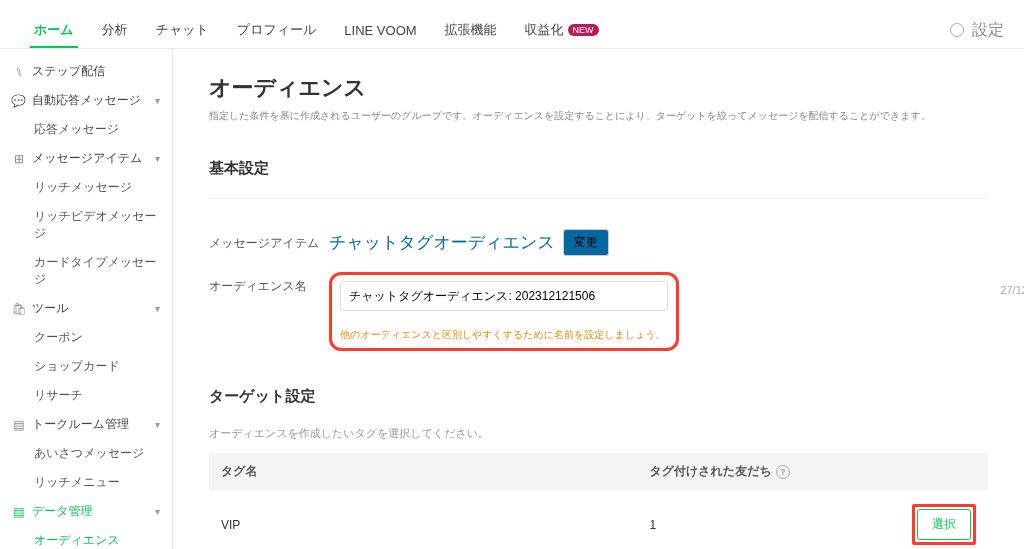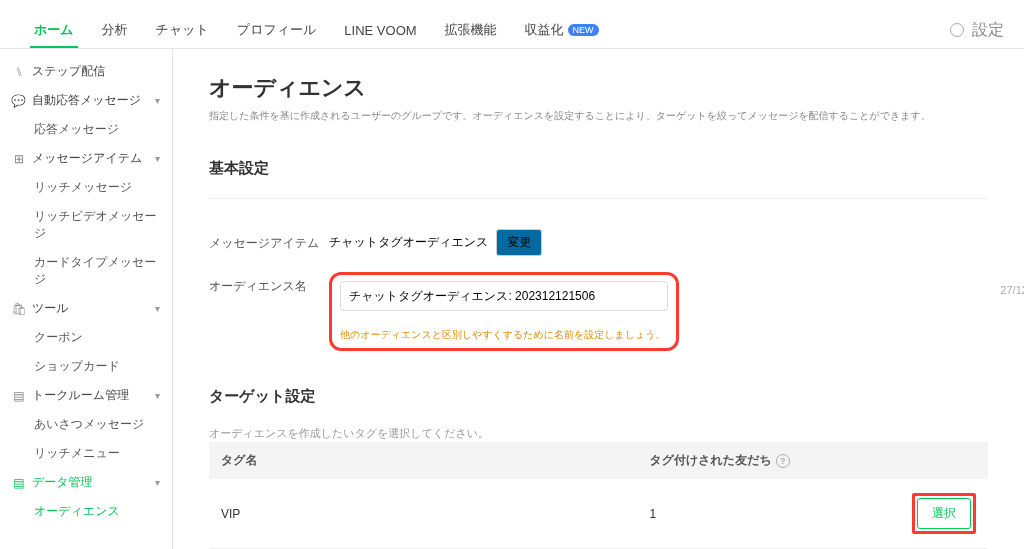--- a/index.html
+++ b/index.html
@@ -1,47 +1,47 @@
 <!DOCTYPE html>
 <html><head>
 <meta charset="utf-8">
 <style>
 html,body{margin:0;padding:0;font-family:"Hiragino Sans","Yu Gothic",Meiryo,sans-serif;font-size:13px;color:#333;background:#fff;height:100%}
 .top-bar{height:12px;background:#fff;position:relative}
 .nav-bar{display:flex;align-items:center;padding:0 20px;height:36px;border-bottom:1px solid #e6e6e6;position:relative}
 .nav-item{padding:0 14px;height:36px;display:flex;align-items:center;font-size:13px;color:#444;cursor:pointer;position:relative}
 .nav-item.active{color:#06c755;font-weight:bold}
 .nav-item.active::after{content:"";position:absolute;left:10px;right:10px;bottom:0;height:2px;background:#06c755}
-.new-badge{background:#3b82f6;color:#fff;font-size:9px;padding:1px 5px;border-radius:8px;margin-left:4px}
+.new-badge{background:#be185d;color:#fff;font-size:9px;padding:1px 5px;border-radius:8px;margin-left:4px}
 .settings-link{margin-left:auto;display:flex;align-items:center;color:#888;font-size:16px;gap:8px;cursor:pointer}
 .gear{width:12px;height:12px;border:1.5px solid #aaa;border-radius:50%;position:relative;display:inline-block}
 .layout{display:flex;height:calc(100vh - 48px)}
 .sidebar{width:172px;border-right:1px solid #e6e6e6;padding-top:8px;overflow:auto;font-size:12px}
 .side-row{display:flex;align-items:center;padding:6px 12px;color:#444;cursor:pointer;gap:6px}
 .side-row.sub{padding-left:34px;color:#555}
 .side-row.section{font-weight:500}
 .side-row.active{color:#06c755}
 .side-row.active-section{color:#06c755}
 .side-icon{width:14px;height:14px;flex:0 0 14px;display:flex;align-items:center;justify-content:center;color:#888}
 .side-icon.active{color:#06c755}
 .side-caret{margin-left:auto;font-size:10px;color:#999}
 .main{flex:1;padding:24px 36px;overflow:auto}
 h1{font-size:22px;font-weight:600;margin:0 0 6px}
 .page-desc{color:#888;font-size:10px;margin-bottom:36px}
 h2{font-size:15px;font-weight:600;margin:0 0 14px;padding-bottom:6px}
 .form-row{display:flex;align-items:flex-start;padding:8px 0}
 .form-label{width:120px;padding-top:6px;color:#555;font-size:12px}
 .form-value{display:flex;align-items:center;gap:8px;flex:1}
-.static-text{font-size:12px;color:#000000}
+.static-text{font-size:17px;color:#0369a1}
 .btn-sm{border:1px solid #ccc;background:#0369a1;padding:4px 10px;font-size:12px;border-radius:3px;cursor:pointer}
 .name-box{border:3px solid #ff3b30;padding:6px 8px 6px 8px;border-radius:12px;width:328px;position:relative}
 .input{width:100%;border:1px solid #ddd;border-radius:3px;padding:7px 8px;font-size:12px;box-sizing:border-box}
 .input-hint{color:#e08a00;font-size:10px;margin-top:17px}
 .counter{position:absolute;right:-46px;top:12px;color:#aaa;font-size:11px}
-.section-sub{color:#999;font-size:11px;margin-bottom:1px}
+.section-sub{color:#999;font-size:11px;margin-bottom:12px}
 .table{width:100%;border-collapse:collapse}
 .table thead th{background:#f4f4f4;text-align:left;padding:10px 12px;font-size:12px;font-weight:600;color:#555}
 .table td{padding:14px 12px;border-bottom:1px solid #eee;font-size:12px;color:#333;vertical-align:middle}
 .info-icon{display:inline-block;width:12px;height:12px;border:1px solid #aaa;border-radius:50%;font-size:9px;line-height:12px;text-align:center;color:#aaa;margin-left:4px}
 .select-btn{border:1px solid #06c755;background:#fff;color:#06c755;padding:6px 14px;border-radius:3px;font-size:12px;cursor:pointer}
 .highlight-box{border:3px solid #ff3b30;padding:2px;border-radius:2px;display:inline-block}
 .divider{height:1px;background:#eee;margin:6px 0 22px}
 </style>
 </head>
 <body>
@@ -87,20 +87,21 @@
     <div class="side-row sub">リッチビデオメッセージ</div>
     <div class="side-row sub">カードタイプメッセージ</div>
 
     <div class="side-row section">
         <span class="side-icon">🛍</span>
         <span>ツール</span>
         <span class="side-caret">▾</span>
       </div>
     <div class="side-row sub">クーポン</div>
     <div class="side-row sub">ショップカード</div>
+    <div class="side-row sub">リサーチ</div>
 
     <div class="side-row section">
         <span class="side-icon">▤</span>
         <span>トークルーム管理</span>
         <span class="side-caret">▾</span>
       </div>
     <div class="side-row sub">あいさつメッセージ</div>
     <div class="side-row sub">リッチメニュー</div>
 
     <div class="side-row section active-section">

